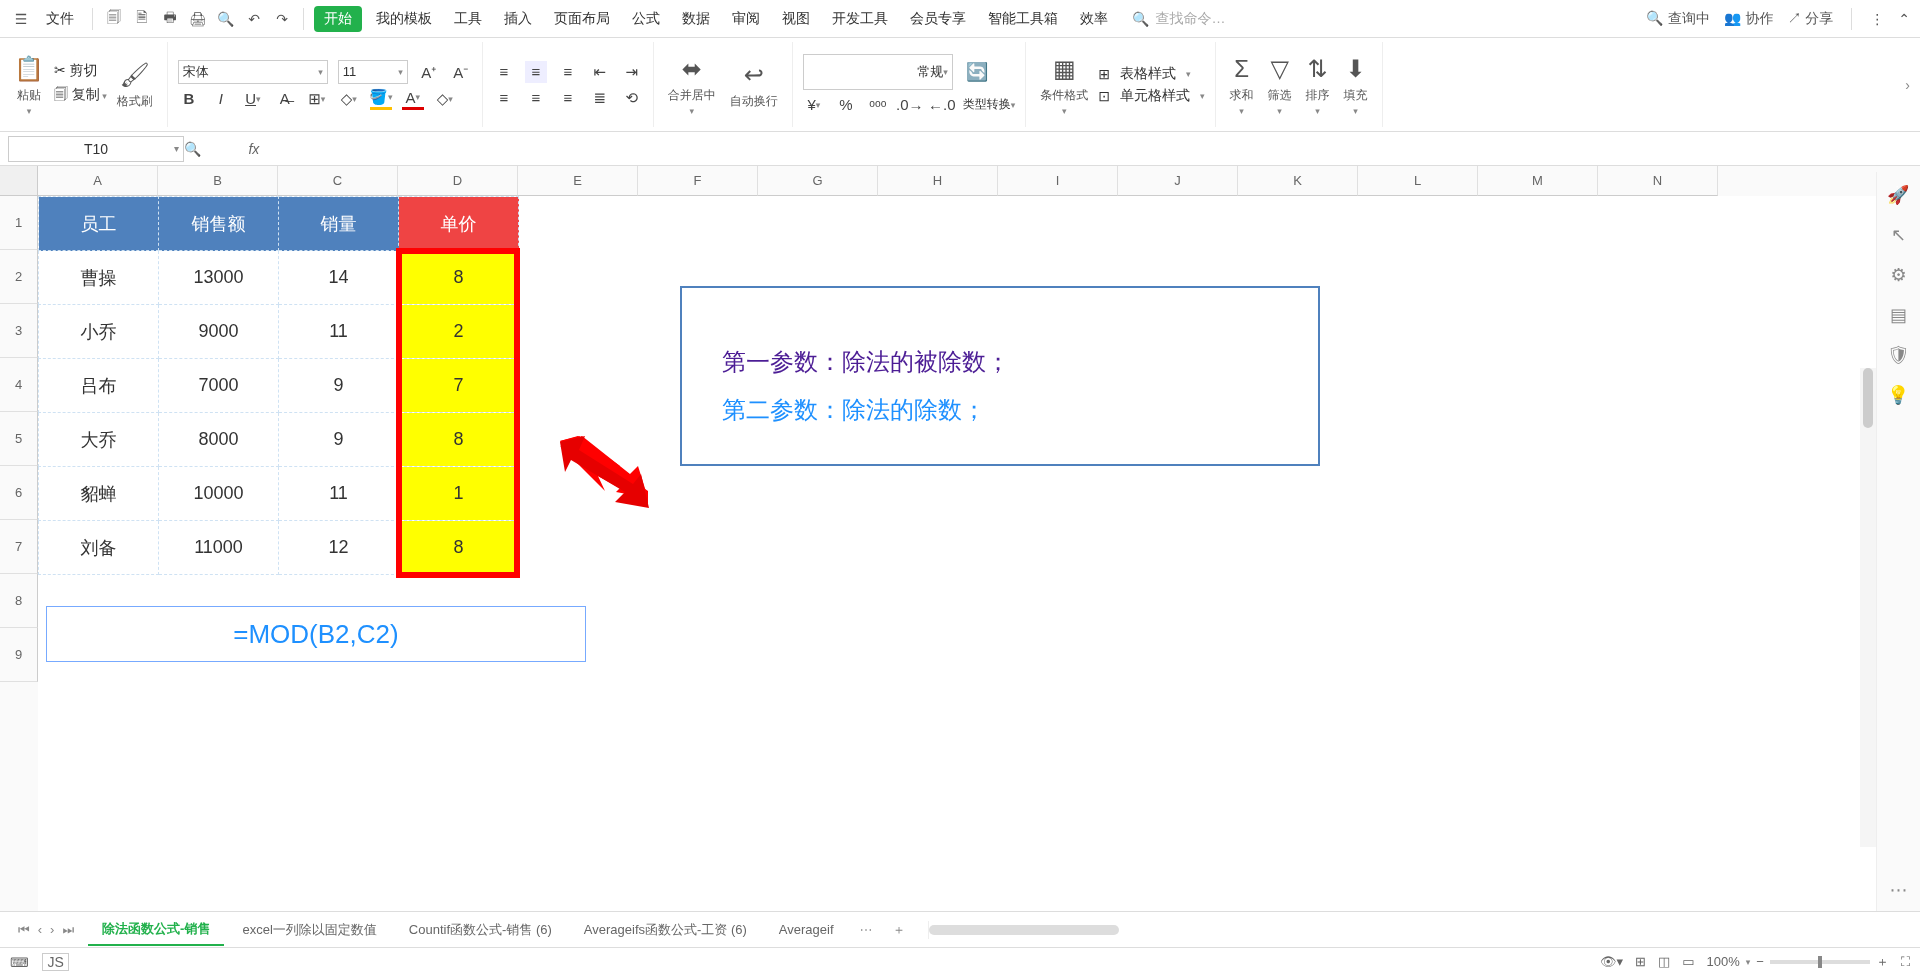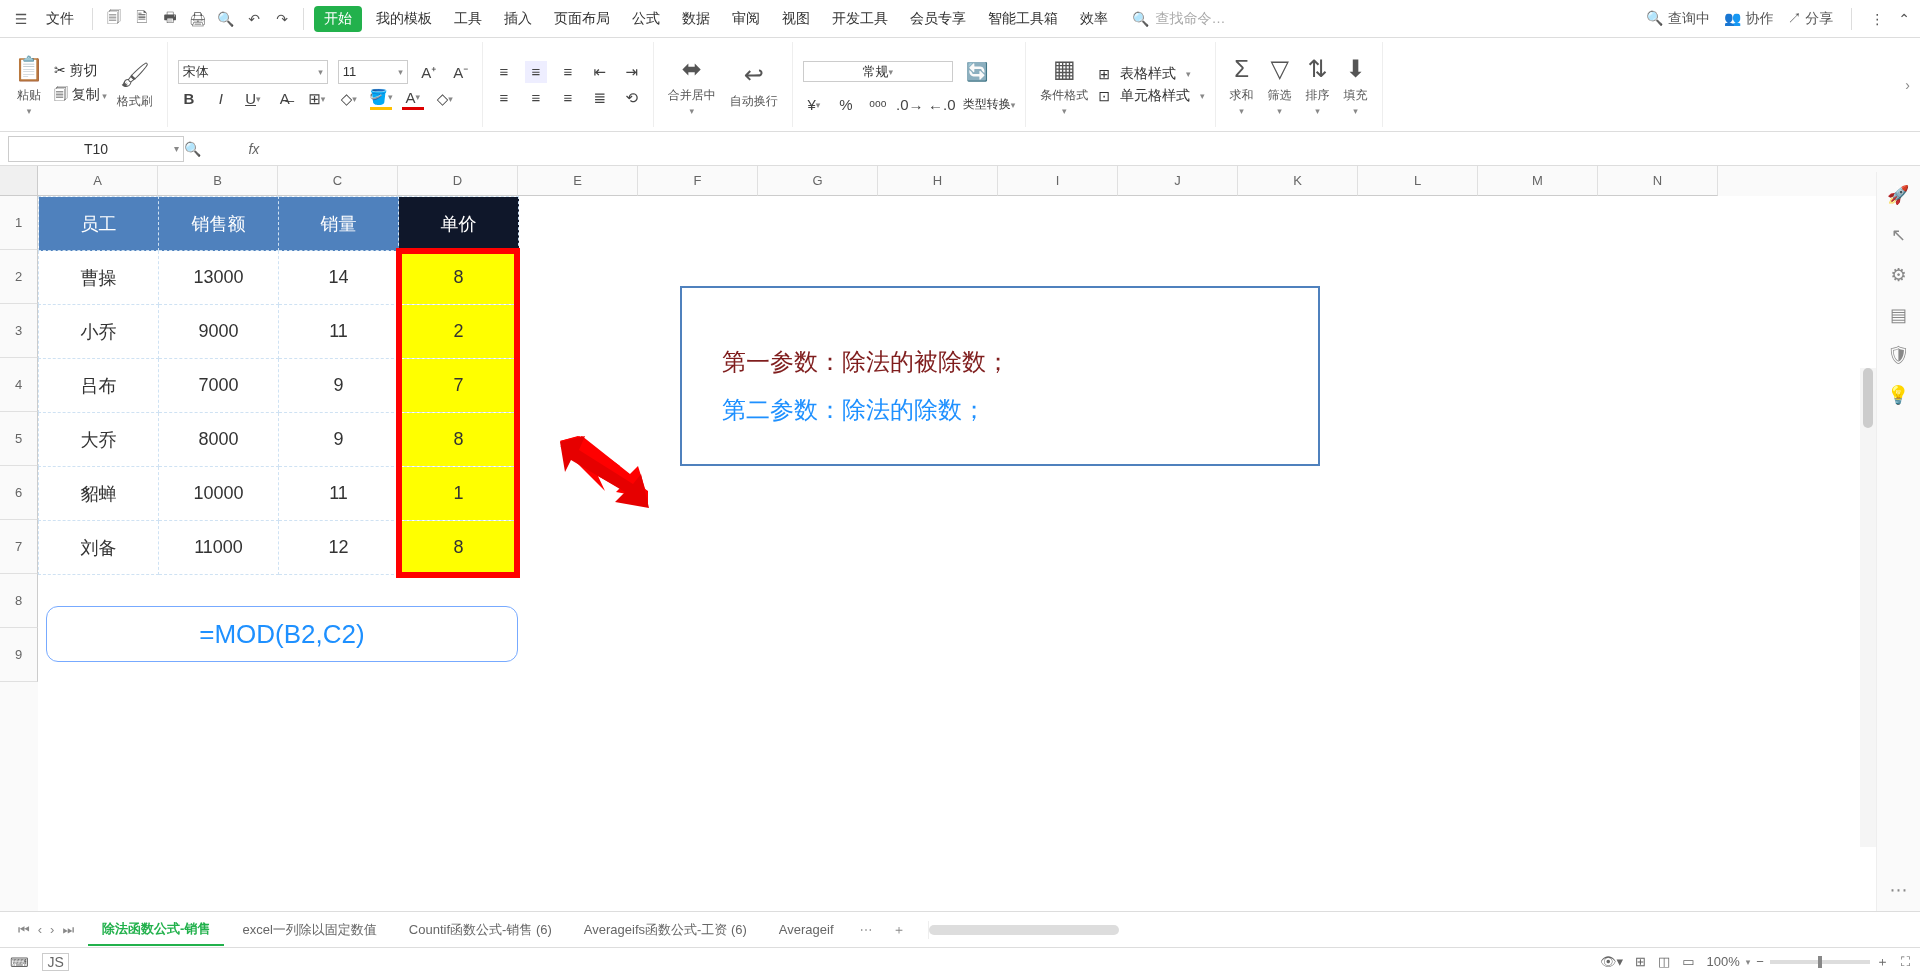--- a/index.html
+++ b/index.html
@@ -15,53 +15,53 @@
 
 .ribbon { display:flex; height: 94px; border-bottom: 1px solid #ddd; padding: 4px 0; background:#fff;}
 .ribbon-group { display:flex; flex-direction:column; justify-content:center; padding: 0 10px; border-right: 1px solid #eee; }
 .ribbon-group.row { flex-direction:row; align-items:center; gap:6px;}
 .ribbon-item { display:flex; flex-direction:column; align-items:center; gap:2px; font-size:12px; color:#555; padding:2px 4px;}
 .ribbon-item .ico { font-size:24px; height:32px; display:flex; align-items:center;}
 .ribbon-sub { display:flex; gap:10px; align-items:center; padding:2px 0;}
 .font-select { width: 150px; height:24px; border:1px solid #ccc; font-size:13px; padding:0 4px; display:flex; align-items:center; justify-content:space-between; background:#fff;}
 .size-select { width: 70px; height:24px; border:1px solid #ccc; font-size:13px; padding:0 4px; display:flex; align-items:center; justify-content:space-between; background:#fff;}
 .fmt-btn { width:22px; height:22px; display:inline-flex; align-items:center; justify-content:center; font-size:15px; color:#444;}
-.num-select { width:150px; height:21px; border:1px solid #ccc; font-size:13px; padding:0 4px; display:flex; align-items:center; justify-content:center; background:#fff;}
+.num-select { width:150px; height:36px; border:1px solid #ccc; font-size:13px; padding:0 4px; display:flex; align-items:center; justify-content:flex-end; background:#fff;}
 
 .name-formula-bar { display:flex; align-items:center; height:34px; border-bottom:1px solid #ddd; padding:0 8px; gap:0;}
 .name-box { width: 176px; height:26px; border:1px solid #ccc; display:flex; align-items:center; justify-content:center; font-size:14px; position:relative;}
 .name-box .dd { position:absolute; right:4px; color:#888; font-size:10px;}
 .fx-label { font-style:italic; color:#666; padding:0 8px;margin-left:39px;}
 .formula-input { flex:1; height:26px; border:1px solid transparent; padding:0 6px;}
 
 .sheet-area { position:relative; height: calc(975px - 38px - 94px - 34px - 36px - 28px); display:flex;}
 .row-headers { width:38px; background:#fafafa;}
 .corner { width:38px; height:30px; border-right:1px solid #ccc; border-bottom:1px solid #ccc; background:#f0f0f0;}
 .row-h { height:54px; border-right:1px solid #ccc; border-bottom:1px solid #e0e0e0; display:flex; align-items:center; justify-content:center; color:#666; font-size:13px;}
 .col-headers { display:flex; height:30px; background:#fafafa;}
 .col-h { border-right:1px solid #e0e0e0; border-bottom:1px solid #ccc; display:flex; align-items:center; justify-content:center; color:#666; font-size:13px;}
 
 .table { position:absolute; top:30px; left:0; font-size:18px;}
 .table th, .table td { border:1px dashed #cfe2f3; text-align:center; vertical-align:middle;}
 .hdr { color:#fff; font-weight:normal; height:54px;}
 .hdr.blue { background:#4f81bd;}
-.hdr.green { background:#0f172a;}
+.hdr.green { background:#ef4444;}
 .drow td { height:54px;}
 .colA { width:120px;} .colB{width:120px;} .colC{width:120px;} .colD{width:120px;}
 .dcol { background:#ffff00; position:relative;}
 .red-frame { position:absolute; border:6px solid #ff0000; pointer-events:none;}
 
 .formula-box { position:absolute; border:1px solid #77aaff; color:#1e90ff; font-size:26px; font-family: Consolas, monospace; display:flex; align-items:center; justify-content:center; background:#fff;}
 
 .annotation-box { position:absolute; border:2px solid #4f81bd; padding: 30px 40px; font-size:24px; line-height:2; background:#fff;}
 .annotation-box .l1 { font-weight:bold; font-family: "SimHei", sans-serif;}
 .annotation-box .l2 { font-family: Consolas, monospace; font-weight:bold; margin-top:16px;}
 .annotation-box .num { color:#d00000;}
 .annotation-box .div { color:#1e90ff;}
-.annotation-box .p1 { color:#7f1d1d; margin-top:20px;}
+.annotation-box .p1 { color:#4c1d95; margin-top:20px;}
 .annotation-box .p2 { color:#1e90ff;}
 .arrow-svg { position:absolute; }
 
 .sheet-tabs { height:36px; display:flex; align-items:center; border-top:1px solid #ddd; padding:0 8px; gap:4px; font-size:13px;}
 .tab-nav { display:flex; gap:8px; color:#888; padding:0 10px;}
 .tab { padding:6px 14px; color:#666; cursor:pointer; white-space:nowrap;}
 .tab.active { color:#22b14c; border-bottom:2px solid #22b14c; font-weight:bold;}
 .tab-scroll { flex:1; border-left:1px solid #eee; height:18px; margin-left:10px; position:relative;}
 .tab-scroll .thumb{ position:absolute; left:0; width:190px; height:10px; background:#ddd; border-radius:5px; top:4px;}
 
@@ -341,21 +341,21 @@
             <td>刘备</td>
             <td>11000</td>
             <td>12</td>
             <td class="dcol">8</td>
           </tr>
     </tbody>
       </table>
 
     <div class="red-frame" style="top:82px; left:396px; width:124px; height:330px;"></div>
 
-    <div class="formula-box" style="top:440px; left:46px; width:472px; height:56px;border-radius:12px;">
+    <div class="formula-box" style="top:440px; left:46px; width:540px; height:56px;">
       <span>=MOD(B2,C2)</span>
     </div>
 
     <svg class="arrow-svg" style="top:270px; left:560px;" width="90" height="70">
       <polygon points="0,10 50,40 45,25 88,55 88,68 38,40 45,55" fill="#ff0000"></polygon>
       <polygon points="5,8 45,35 35,15" fill="#ff0000"></polygon>
       <polygon points="0,5 18,0 60,30 55,45 12,18" fill="#ff0000"></polygon>
       <polygon points="0,5 20,0 15,22" fill="#ff0000"></polygon>
       <path d="M 2 6 L 22 0 L 70 38 L 78 30 L 88 62 L 56 56 L 64 48 L 16 18 Z" fill="#ff0000"></path>
     </svg>

